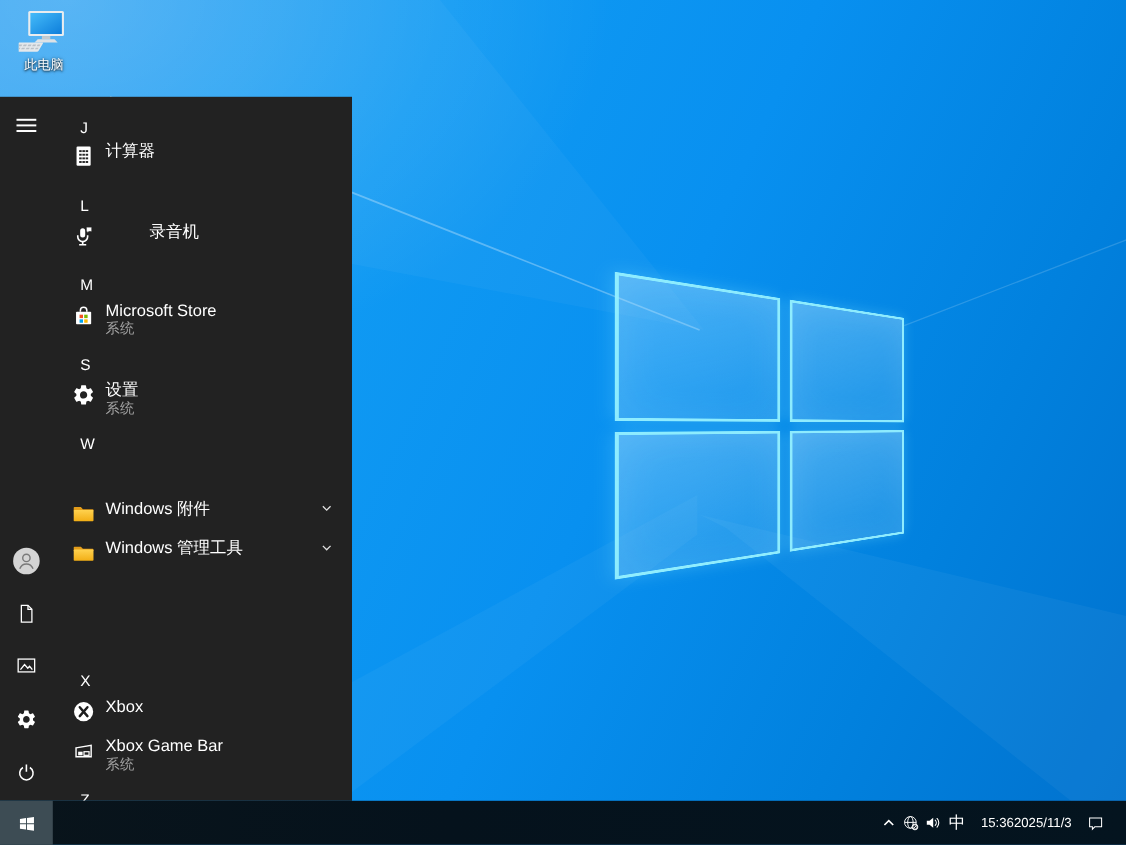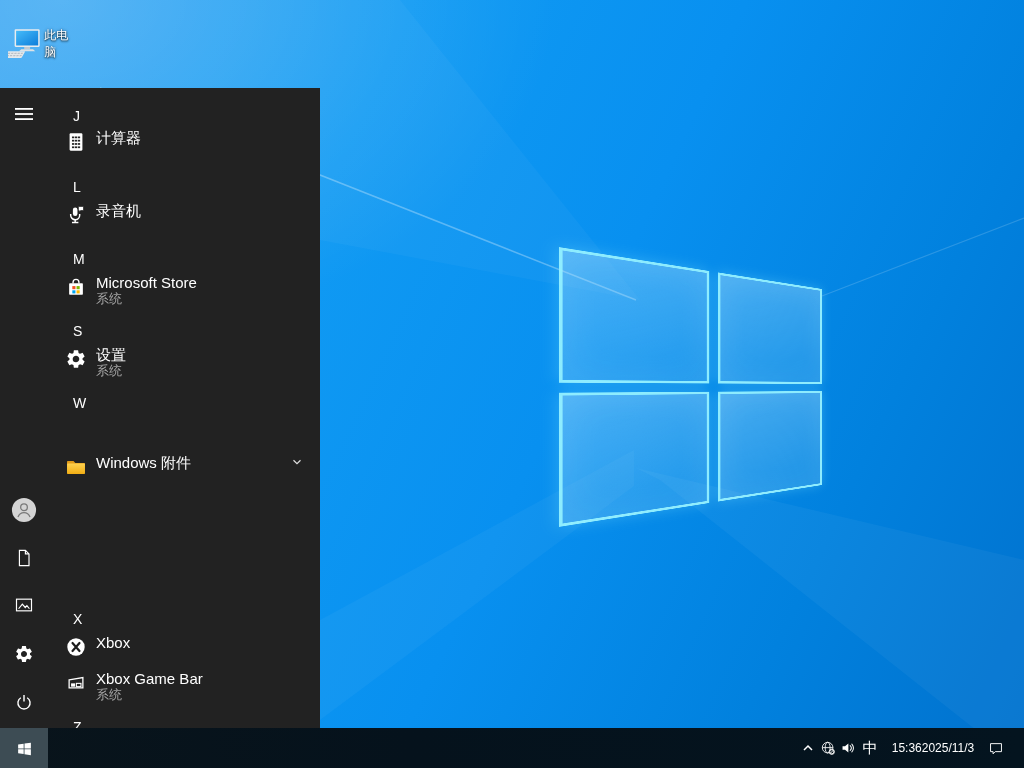--- a/index.html
+++ b/index.html
@@ -18,21 +18,21 @@
   .win-logo { position:absolute; left:617px; top:289px; width:205px; height:196px;
     transform-origin:100% 50%; transform:perspective(300px) rotateY(26deg);
     display:grid; grid-template-columns:1fr 1fr; grid-template-rows:1fr 1fr; gap:7px;
     pointer-events:none; }
   .win-pane { border:2px solid rgba(150,242,255,.92);
     background:linear-gradient(160deg, rgba(176,228,255,.38), rgba(120,205,250,.20));
     box-shadow:0 0 10px rgba(130,230,255,.30), inset 0 0 26px rgba(255,255,255,.10); }
 
   
   .desktop-icon { position:absolute; left:8px; top:8px; width:64px; height:72px;
-    display:flex; flex-direction:row; align-items:center; gap:1px; }
+    display:flex; flex-direction:column; align-items:center; gap:1px; }
   .desktop-icon .dicon { width:46px; height:42px; }
   .desktop-icon .dicon svg { width:100%; height:100%; }
   .desktop-icon .dlabel { color:#fff; font-size:12px;
     text-shadow:0 1px 2px rgba(0,0,0,.85), 0 0 3px rgba(0,0,0,.5); }
 
   
   .start-menu { position:absolute; left:0; top:88px; width:320px; height:640px;
     background:#222222; overflow:hidden; }
   .rail { position:absolute; left:0; top:0; width:48px; height:100%; }
   .rail-btn { position:absolute; left:0; width:48px; height:48px;
@@ -181,21 +181,21 @@
               <rect x="10.8" y="16.8" width="2.5" height="1.9"></rect>
               <rect x="14" y="16.8" width="2.5" height="1.9"></rect>
             </g>
           </svg>
         </span>
         <span class="app-text">
           <span class="app-label">计算器</span>
         </span>
       </div>
       <div class="letter-header" style="top: 84px;">L</div>
-      <div class="app-row" style="top: 115px;">
+      <div class="app-row" style="top: 115px; gap: 40px;">
         <span class="app-icon">
           <svg viewBox="0 0 24 24">
             <rect x="8.6" y="3.8" width="5" height="9.3" rx="2.5" fill="#fff"></rect>
             <path d="M6.2 10.8v1.4a4.9 4.9 0 0 0 9.8 0v-1.4" fill="none" stroke="#fff" stroke-width="1.6"></path>
             <line x1="11.1" y1="17.3" x2="11.1" y2="19.6" stroke="#fff" stroke-width="1.6"></line>
             <line x1="7.6" y1="20.2" x2="14.6" y2="20.2" stroke="#fff" stroke-width="1.6"></line>
             <path d="M14.6 2.6h5.6v4.6h-3.2l-1.5 1.7V7.2h-.9z" fill="#fff" stroke="#222" stroke-width="0.8"></path>
           </svg>
         </span>
         <span class="app-text">
@@ -240,20 +240,40 @@
                 <stop offset="0" stop-color="#ffd24f"></stop>
                 <stop offset="1" stop-color="#f2ae15"></stop>
               </linearGradient>
             </defs>
             <path d="M3 5.4h6.3l2 2.2H21a.8.8 0 0 1 .8.8v1.2H2.2V6.2a.8.8 0 0 1 .8-.8z" fill="#e29c1a"></path>
             <rect x="2.2" y="8.3" width="19.6" height="11.2" rx="0.8" fill="url(#fg)"></rect>
           </svg>
         </span>
         <span class="app-text">
           <span class="app-label">Windows 附件</span>
+        </span>
+        <span class="chev"><svg viewBox="0 0 16 16" fill="none" stroke="#dedede" stroke-width="1.4">
+            <path d="M4 6l4 4 4-4"></path>
+          </svg></span>
+      </div>
+      <div class="app-row" style="top: 403px;">
+        <span class="app-icon">
+          <svg viewBox="0 0 24 24">
+            <defs>
+              <linearGradient id="fg" x1="0" y1="0" x2="0" y2="1">
+                <stop offset="0" stop-color="#ffd24f"></stop>
+                <stop offset="1" stop-color="#f2ae15"></stop>
+              </linearGradient>
+            </defs>
+            <path d="M3 5.4h6.3l2 2.2H21a.8.8 0 0 1 .8.8v1.2H2.2V6.2a.8.8 0 0 1 .8-.8z" fill="#e29c1a"></path>
+            <rect x="2.2" y="8.3" width="19.6" height="11.2" rx="0.8" fill="url(#fg)"></rect>
+          </svg>
+        </span>
+        <span class="app-text">
+          <span class="app-label">Windows 管理工具</span>
         </span>
         <span class="chev"><svg viewBox="0 0 16 16" fill="none" stroke="#dedede" stroke-width="1.4">
             <path d="M4 6l4 4 4-4"></path>
           </svg></span>
       </div>
       <div class="letter-header" style="top: 516px;">X</div>
       <div class="app-row" style="top: 547px;">
         <span class="app-icon">
           <svg viewBox="0 0 24 24">
             <circle cx="12" cy="12" r="9.5" fill="#fff"></circle>

